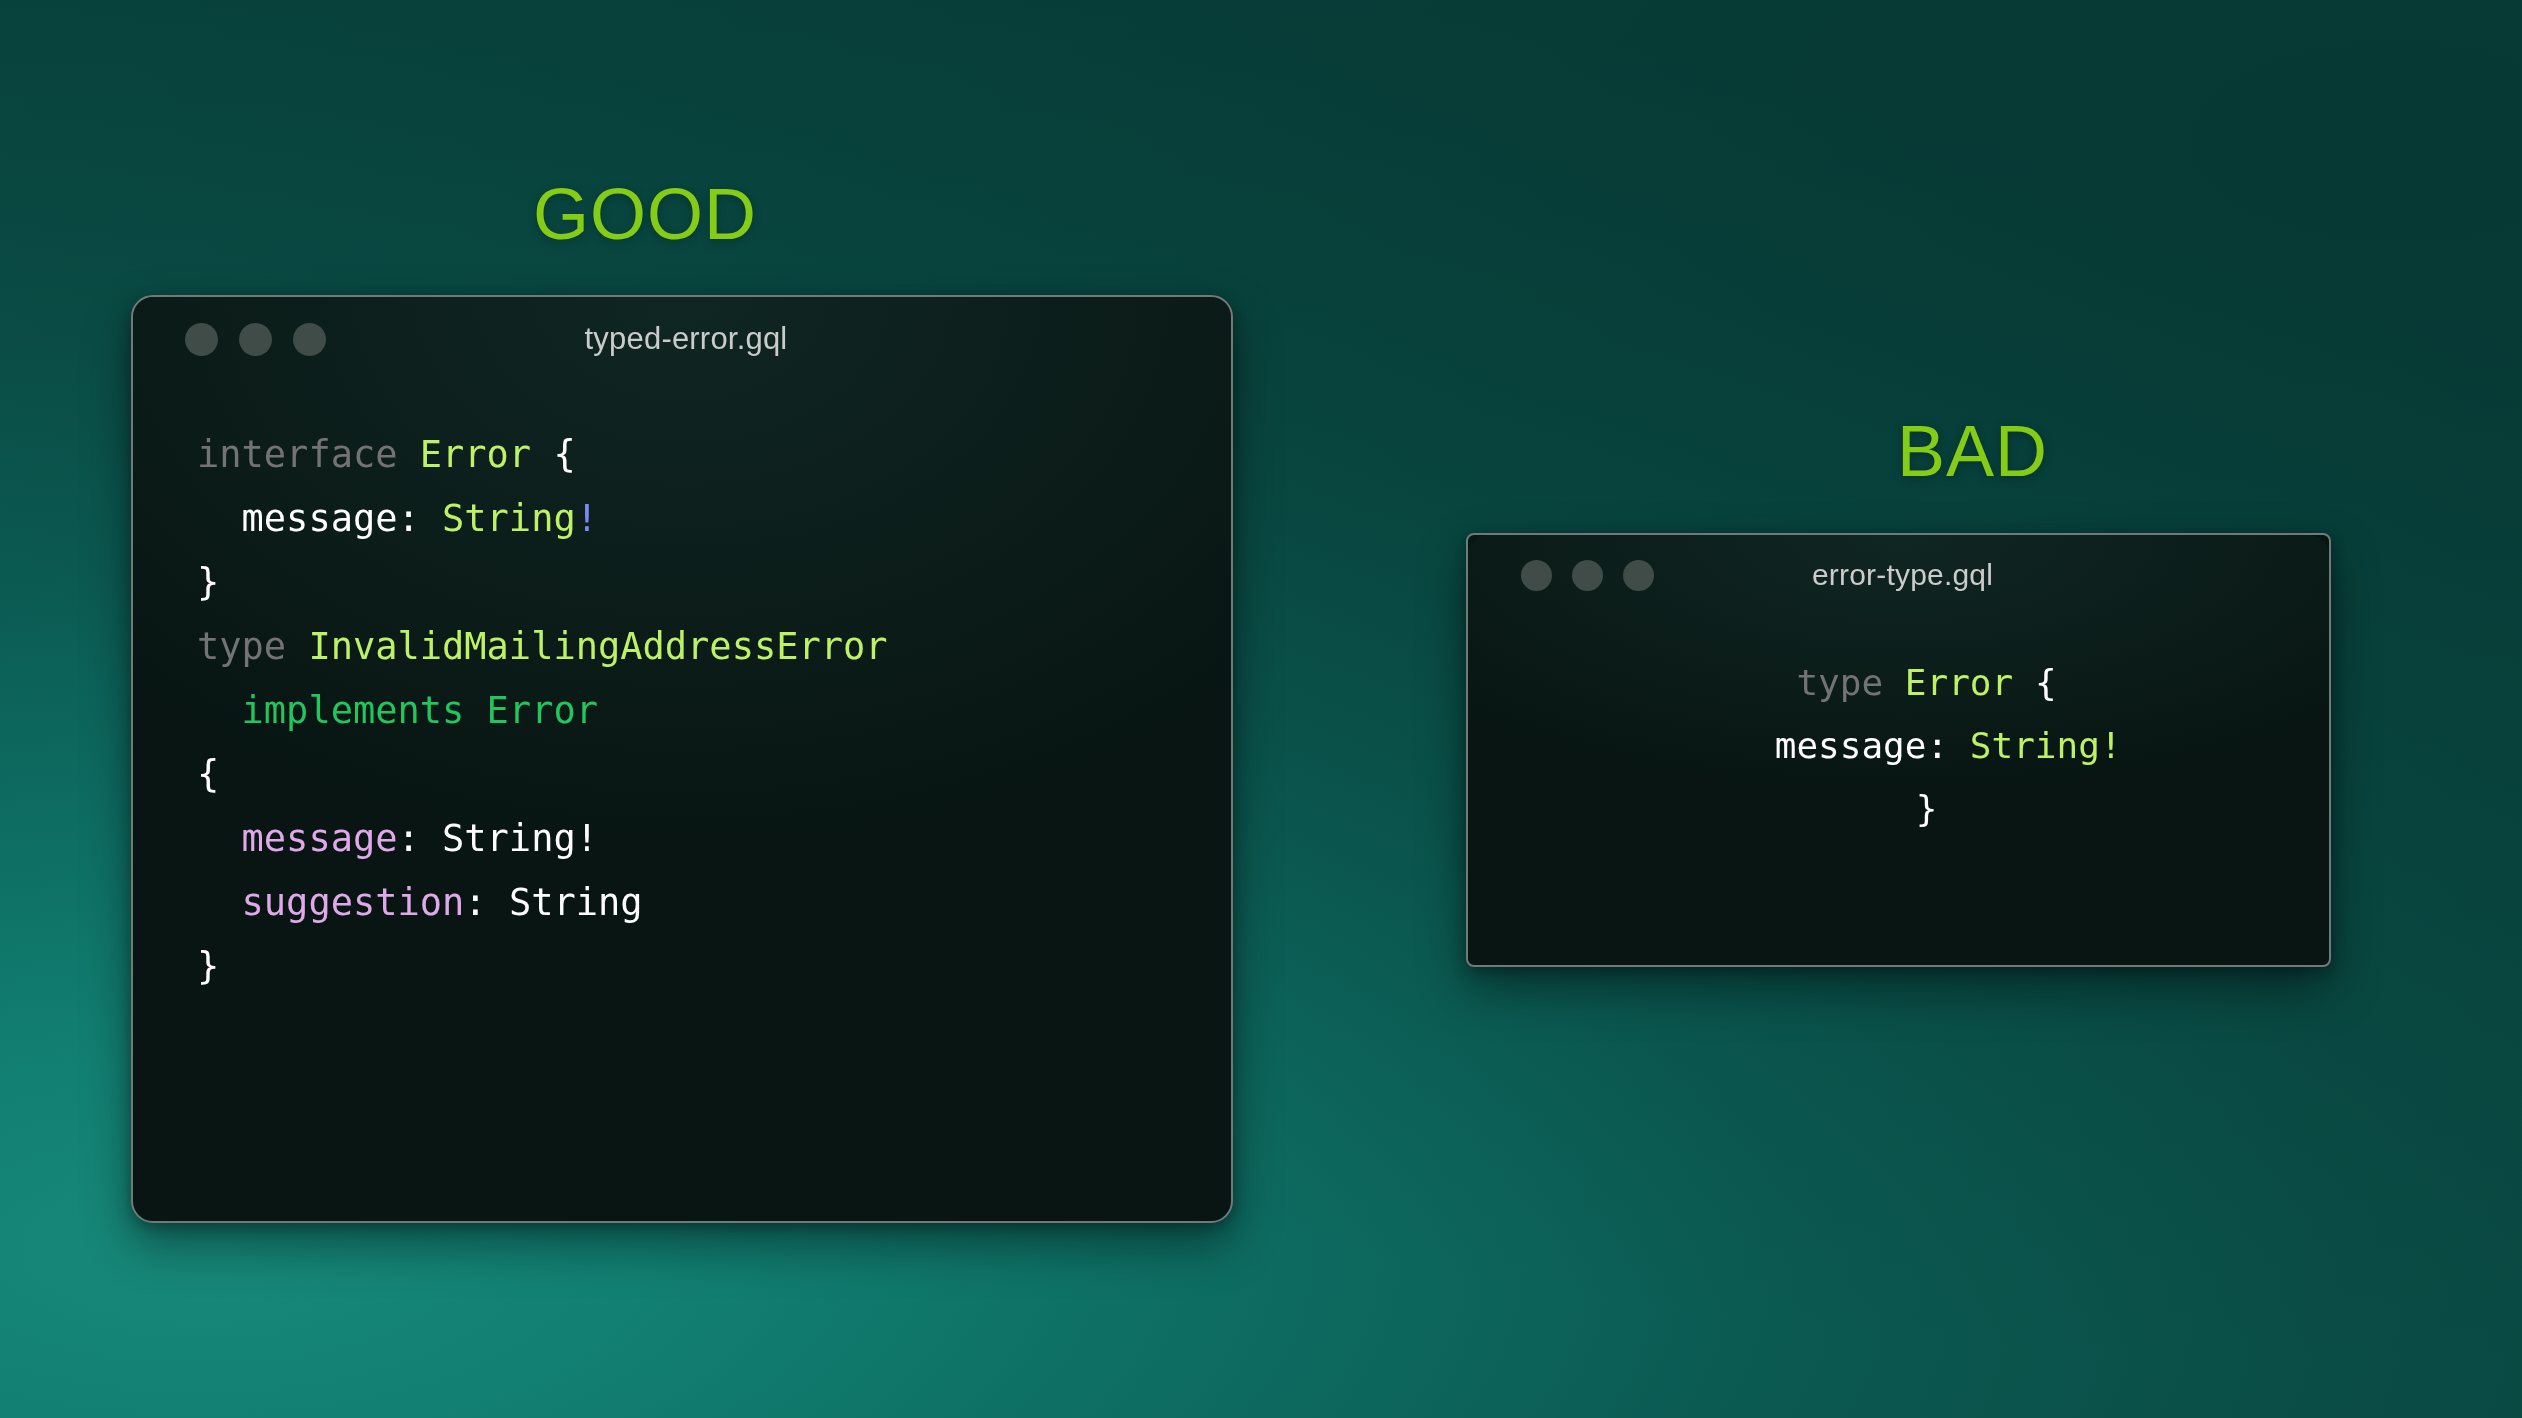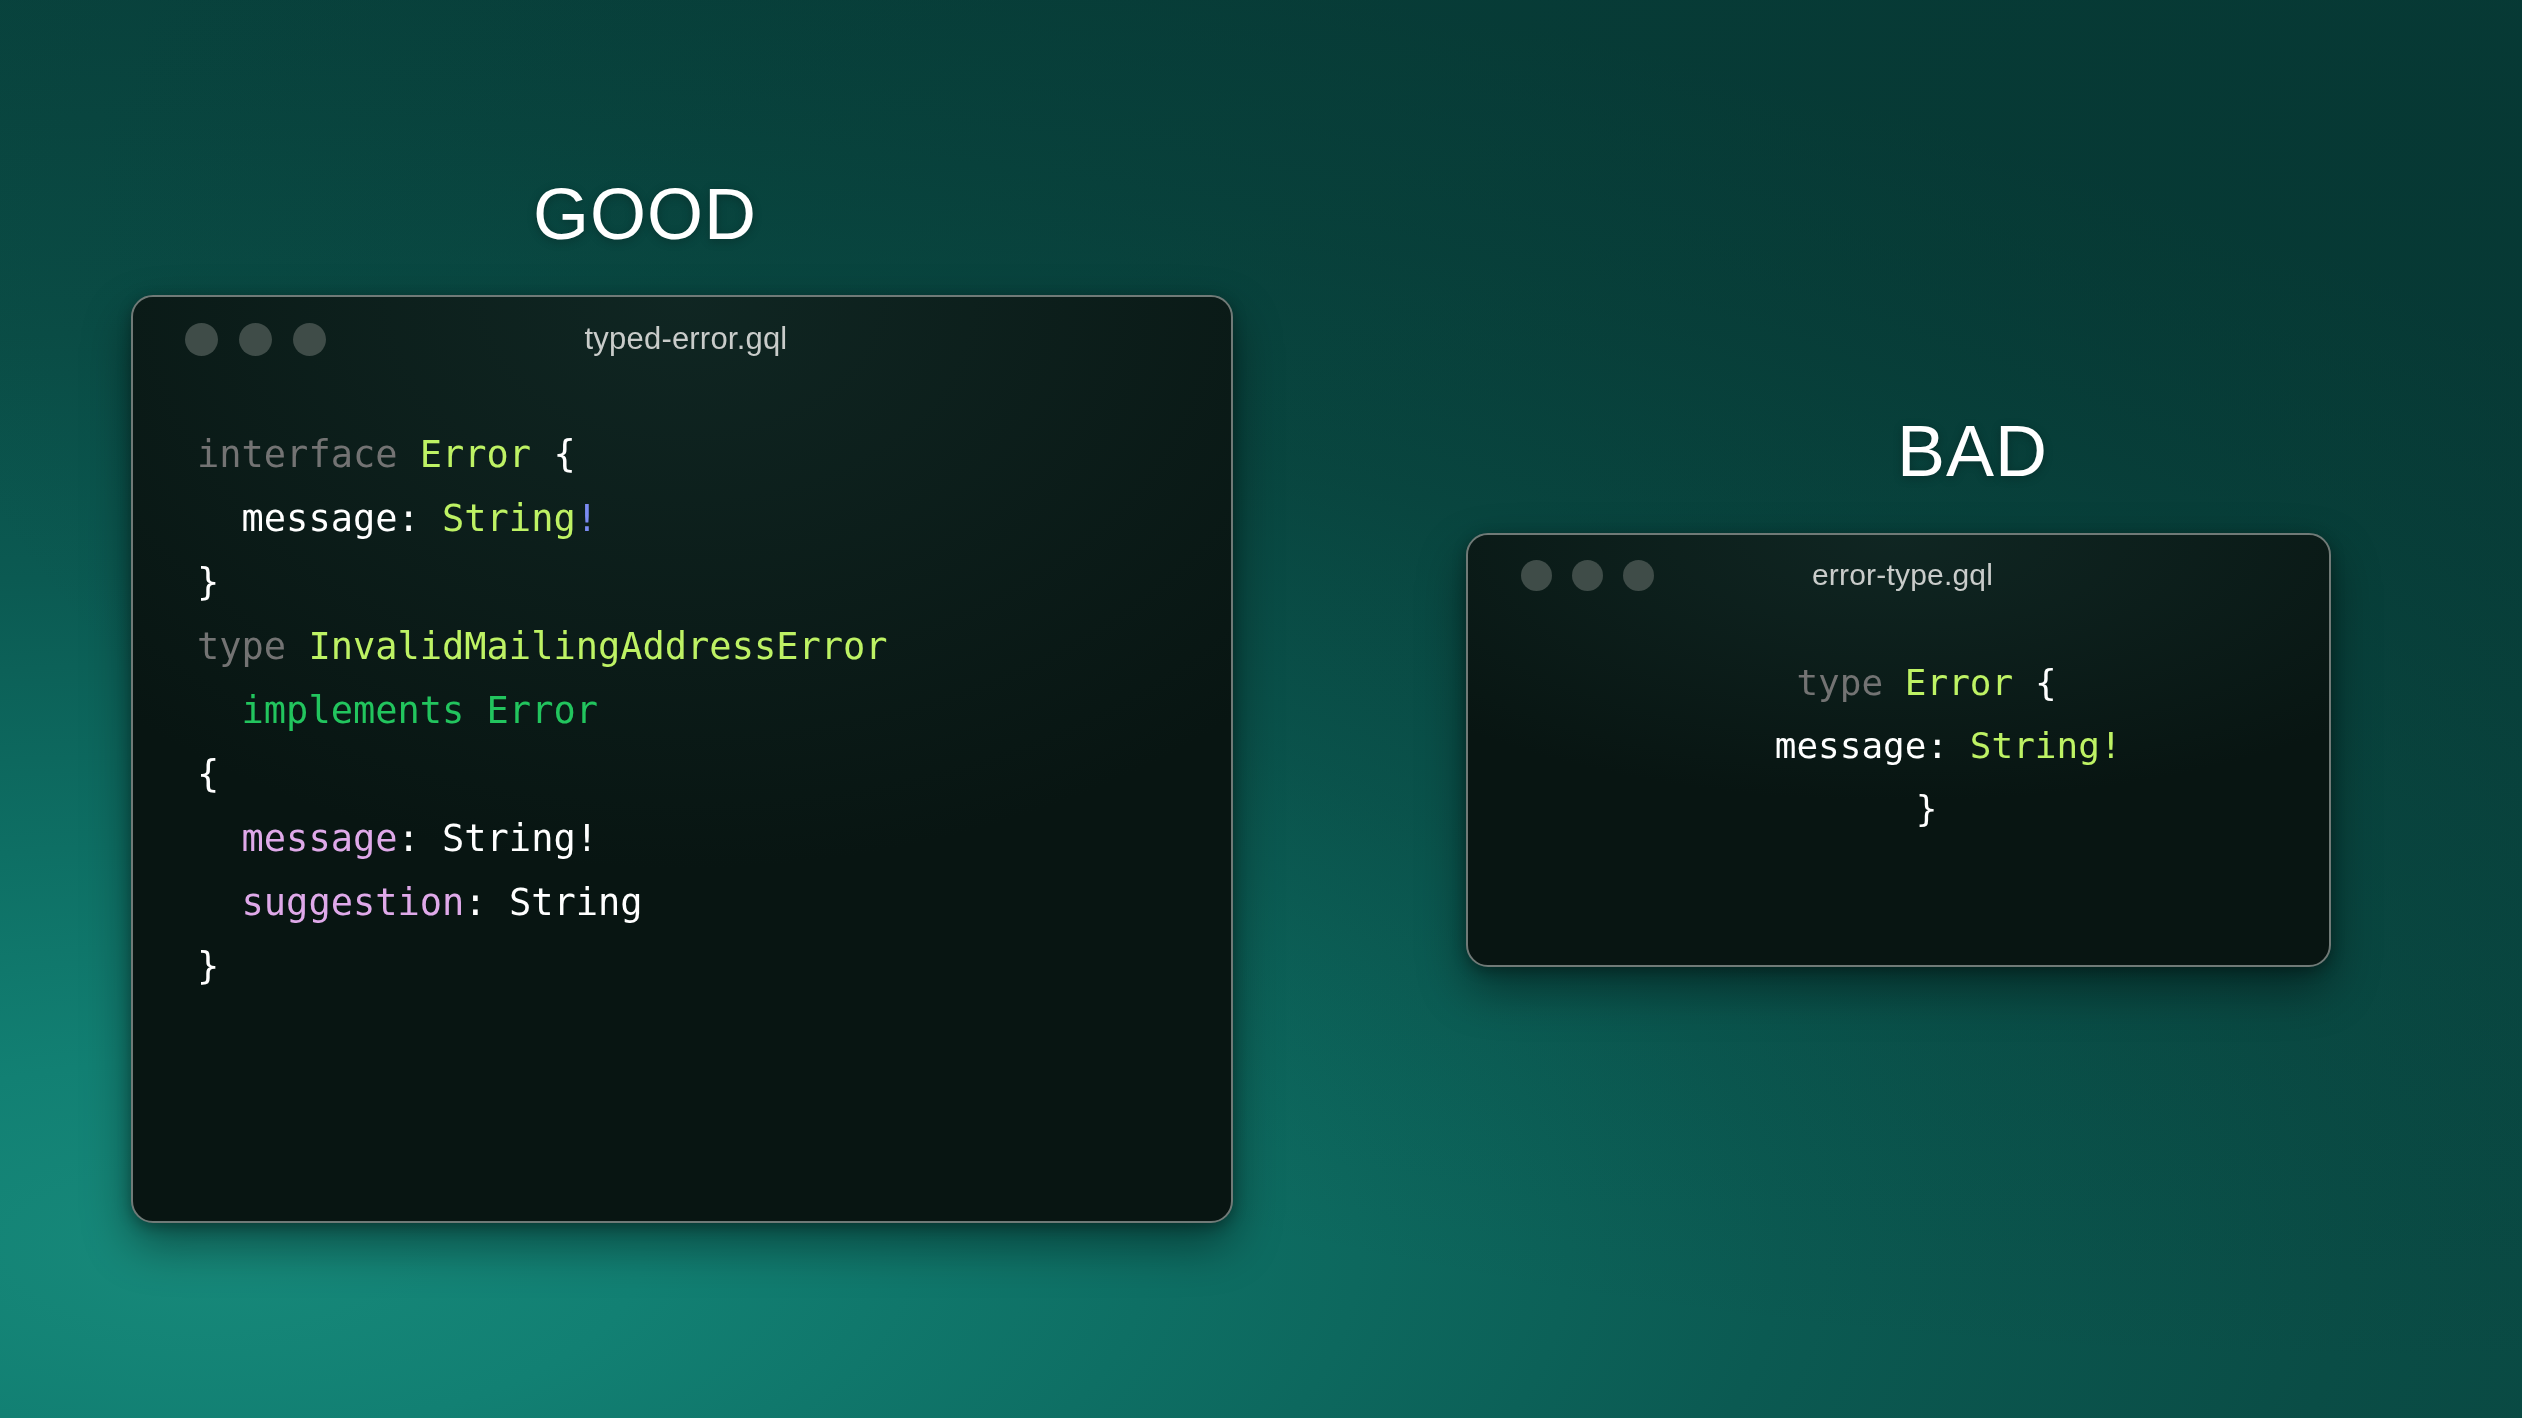--- a/index.html
+++ b/index.html
@@ -33,21 +33,21 @@
     background:
       radial-gradient(140% 120% at 95% 10%,
         rgba(5,50,46,0.55) 0%,
         rgba(5,50,46,0.25) 40%,
         rgba(5,50,46,0) 72%);
   }
 
   
   .panel-label {
     position:absolute;
-    color:#ffffff;
+    color:#84cc16;
     font-weight:300;
     letter-spacing:1px;
     line-height:1;
     white-space:nowrap;
     text-shadow:0 2px 10px rgba(0,0,0,0.25);
   }
   #label-good { left:533px; top:178px; font-size:72px; }
   #label-bad  { left:1897px; top:415px; font-size:72px; }
 
   
@@ -65,21 +65,21 @@
   .code-window::after {
     content:"";
     position:absolute; inset:0;
     border-radius:20px;
     background:radial-gradient(120% 100% at 50% 0%,
       rgba(22,52,48,0.55) 0%, rgba(6,18,16,0) 62%);
     pointer-events:none;
   }
 
   #window-good { left:131px; top:295px; width:1102px; height:928px; }
-  #window-bad  { left:1466px; top:533px; width:865px; height:434px; }
+  #window-bad  { left:1466px; top:533px; width:865px; height:434px;border-radius:8px; }
 
   .titlebar {
     position:relative; z-index:2;
     display:flex; align-items:center;
     height:84px;
   }
   #window-bad .titlebar { height:80px; }
 
   .dots { display:flex; gap:21px; margin-left:44px; }
   #window-bad .dots { margin-left:45px; gap:20px; }

